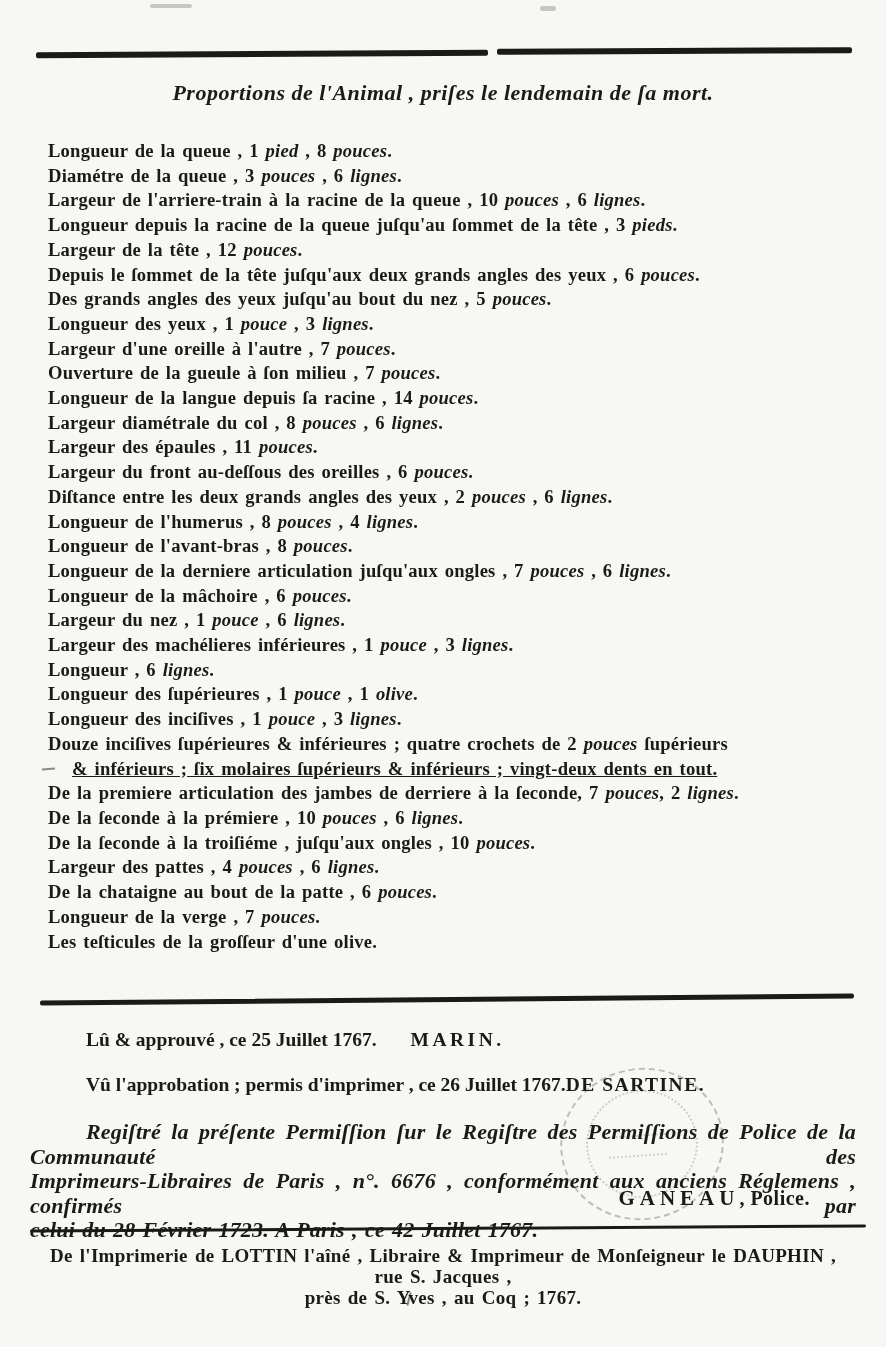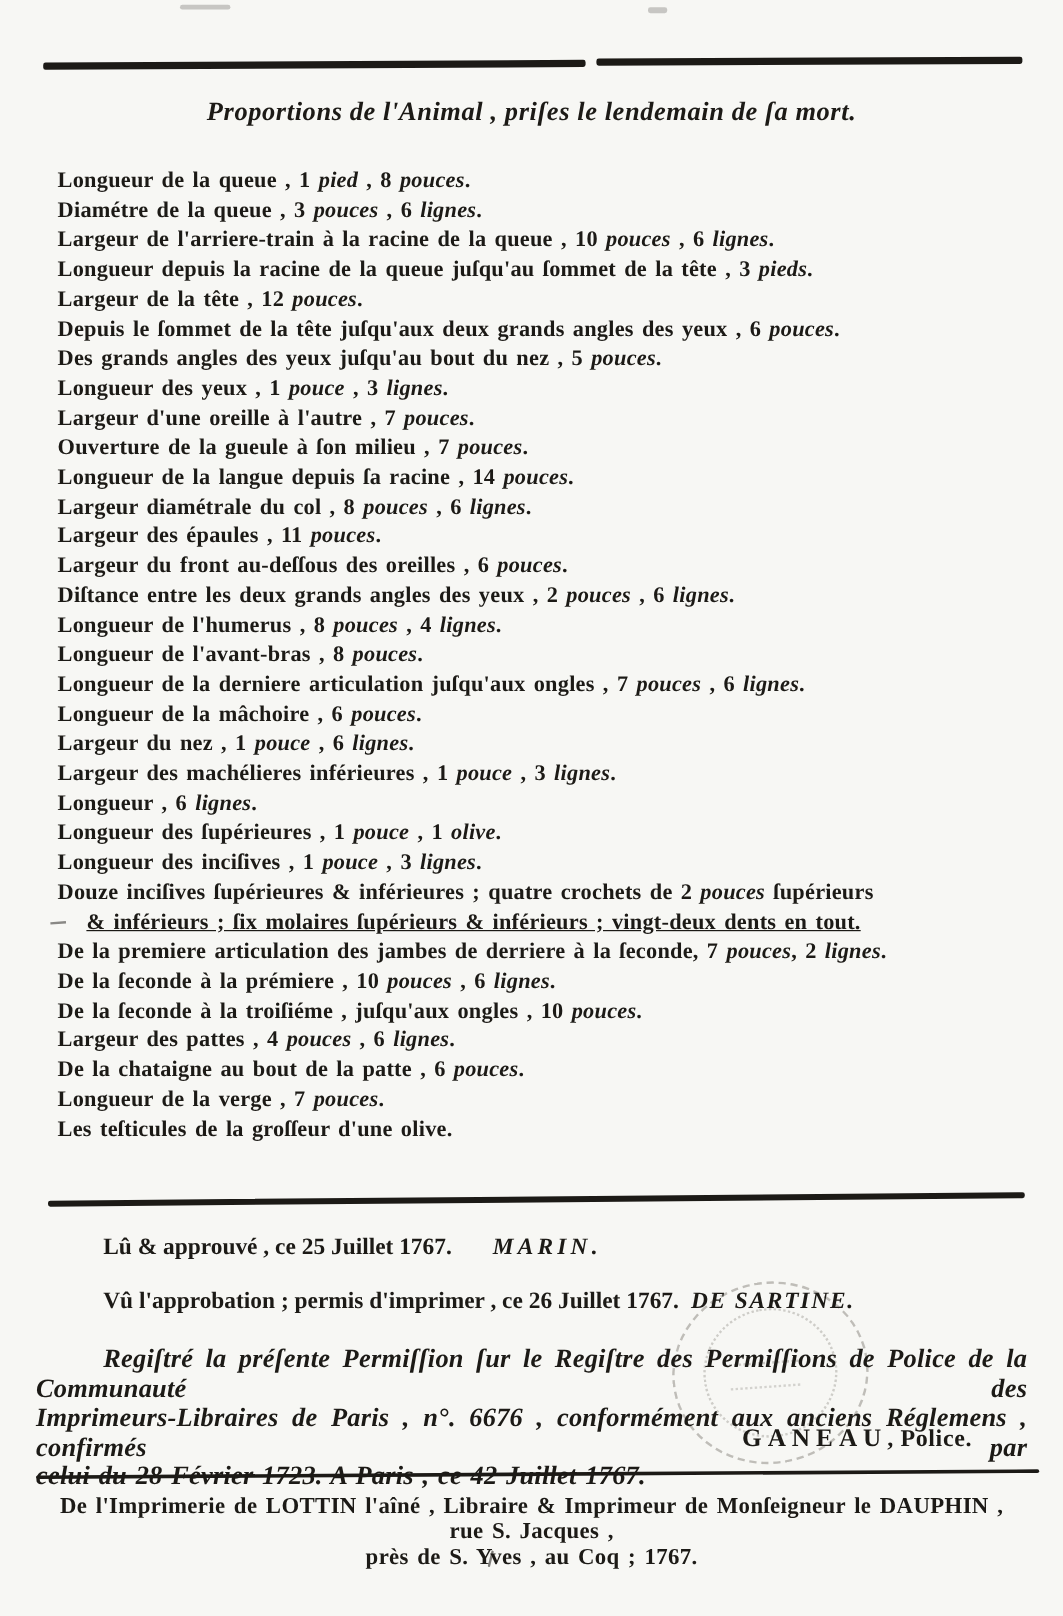--- a/index.html
+++ b/index.html
@@ -30,23 +30,23 @@
   .line i { font-style:italic; }
   .line.indent { padding-left:24px; position:relative;text-decoration:underline; }
   .line.indent::before { 
     content:""; position:absolute; left:-6px; top:11px; width:13px; height:2px;
     background:rgba(28,26,22,.5); transform:rotate(-4deg);
   }
 
   .approval { position:absolute; left:86px; font-size:19.5px; font-weight:bold; white-space:nowrap; }
   .approval-read  { top:1029px; }
   .approval-print { top:1074px; }
-  .approval .sig  { letter-spacing:3.5px;font-style:italic; }
+  .approval .sig  { letter-spacing:3.5px; }
   .approval-read .sig  { margin-left:34px; }
-  .approval-print .sig { margin-left:10px; letter-spacing:1.5px; }
+  .approval-print .sig { letter-spacing:1.5px; }
 
   .stamp {
     position:absolute; left:560px; top:1068px; width:160px; height:148px;
     border:2px dashed rgba(62,57,47,.55); border-radius:50%;
     opacity:.55; transform:rotate(-10deg);
   }
   .stamp::before {
     content:""; position:absolute; inset:20px 24px;
     border:2px dotted rgba(62,57,47,.40); border-radius:50%;
   }

